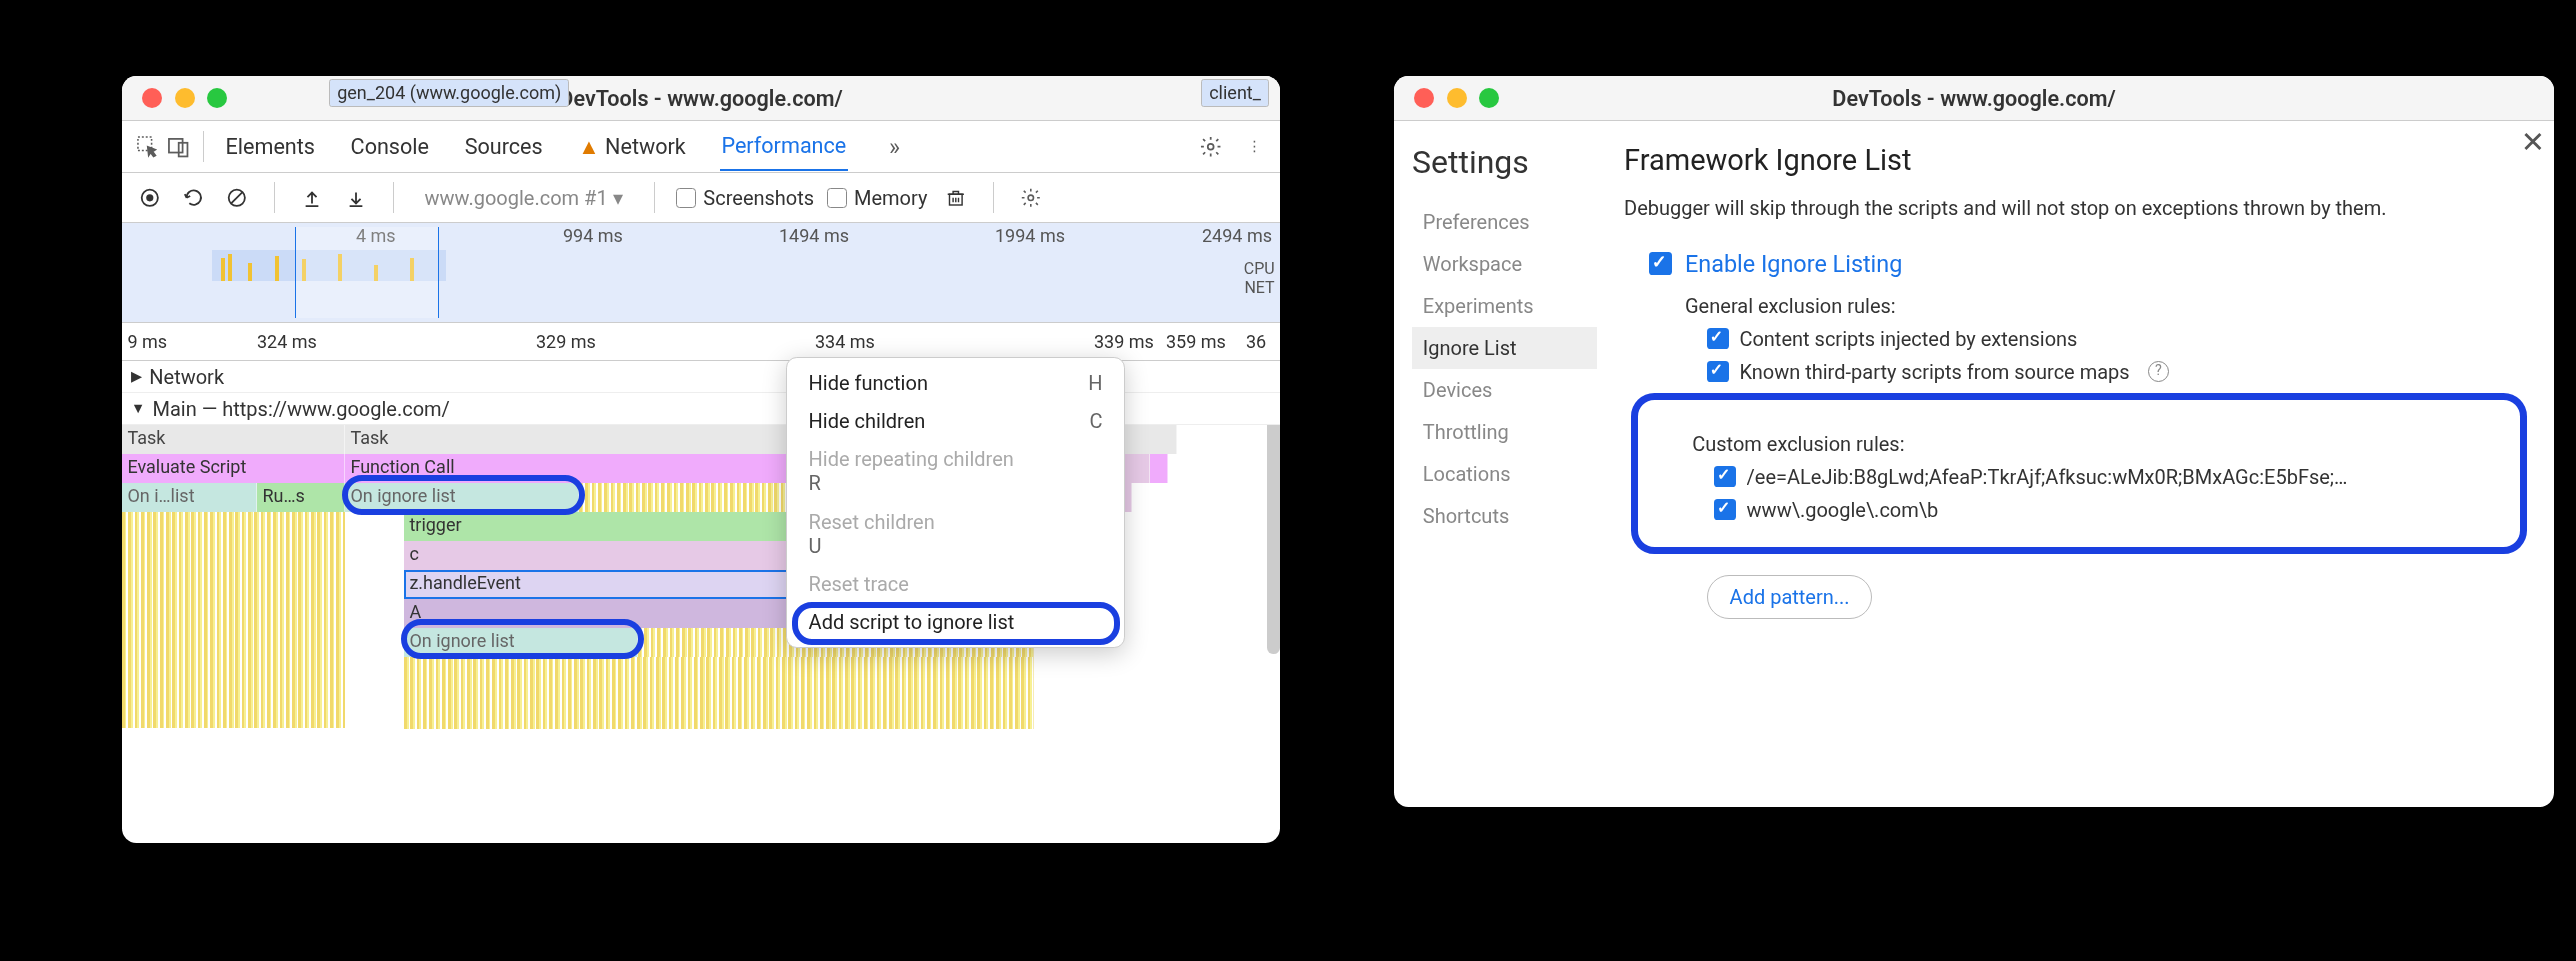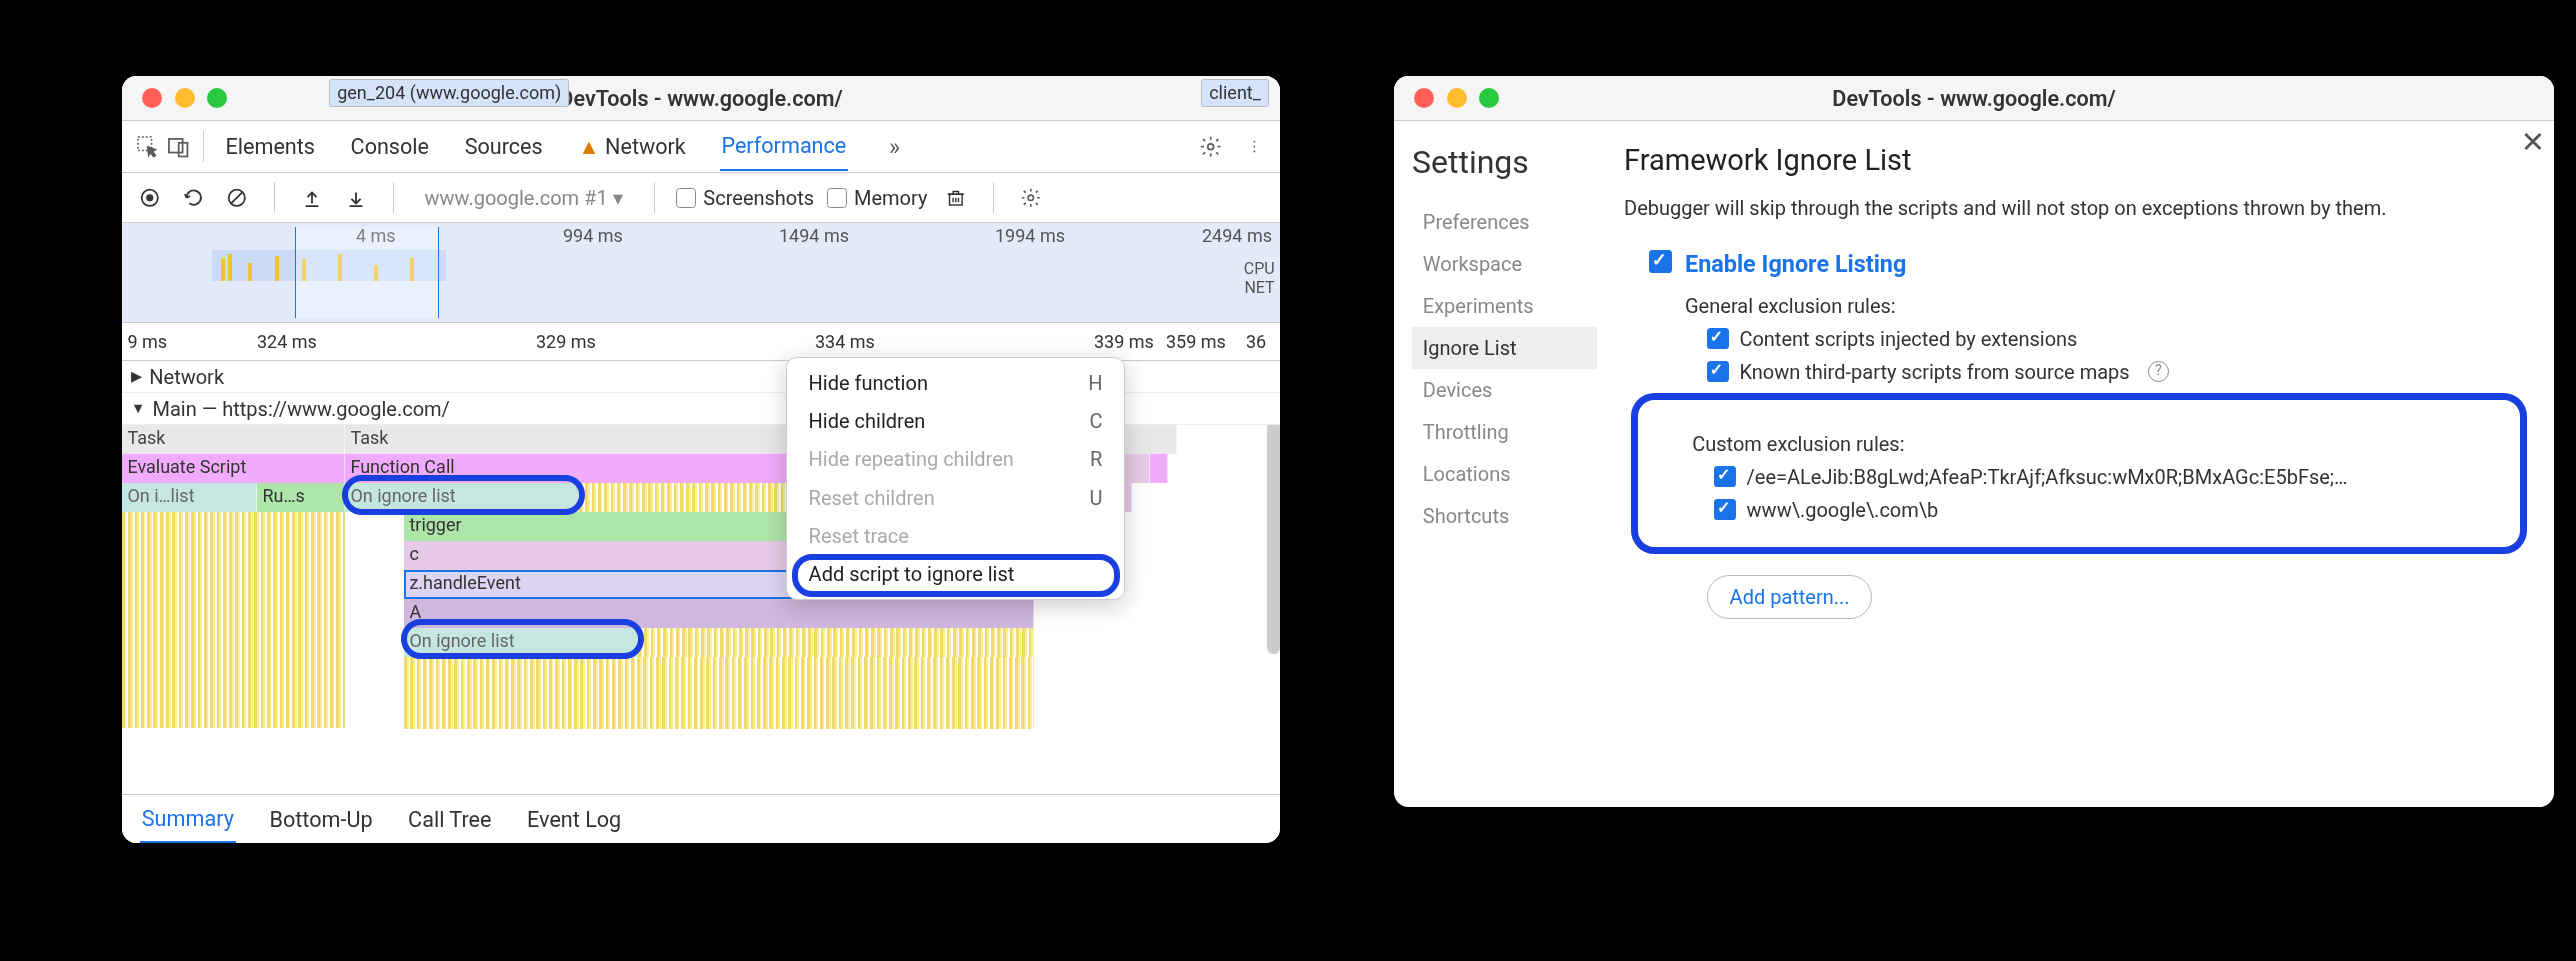--- a/index.html
+++ b/index.html
@@ -56,42 +56,42 @@
   .c-purple { background: #cfb7de; color: #333;}
   .c-stripes { background: repeating-linear-gradient(90deg, #f1d96b 0 2.7px, #f7f093 2.7px 4.5px, transparent 4.5px 6.3px);}
   .selected { outline: 2.7px solid #1a73e8; outline-offset: -2.7px; background: #ddd4f2 !important;}
 
   .annot { position: absolute; border: 6.3px solid #1a3fe0; border-radius: 20px; pointer-events: none; }
 
   .netbar { background: #d5e3fa; color: #333; font-size: 18px; padding: 2.7px 7.2px; border: 0.9px solid #bbb; border-radius: 2.7px; position: absolute; }
 
   .ctxmenu { position: absolute; background: #fff; border: 0.9px solid #ccc; border-radius: 10.8px; box-shadow: 0 5.4px 25px rgba(0,0,0,0.2); padding: 5.4px 0; width: 339px; }
   .ctxitem { display: flex; justify-content: space-between; padding: 7.2px 21.6px; font-size: 20px; color: #222; }
-  .ctxitem.disabled { color: #aaa; }
+  .ctxitem.disabled { color: #aaa; flex-direction: column; }
   .ctxitem .sc { color: #666; }
 
   .bottom-tabs { position: absolute; bottom: 0; left: 0; right: 0; height: 49px; border-top: 0.9px solid #ccc; display: flex; align-items: center; gap: 32px; padding: 0 18px; background: #fff;}
   .bottom-tab { font-size: 21.6px; color: #333; padding: 10.8px 1.8px; }
   .bottom-tab.active { color: #1a73e8; border-bottom: 2.7px solid #1a73e8; }
 
   
   .settings-body { display: flex; height: calc(100% - 45px); }
   .settings-side { width: 203px; padding: 21.6px 0 0 18px; }
   .settings-side h1 { font-size: 32px; font-weight: 400; color: #333; margin-bottom: 20px; }
   .navitem { font-size: 20px; color: #888; padding: 9px 10.8px; cursor: pointer; }
   .navitem.active { background: #eee; color: #333; border-radius: 0;}
   .settings-main { flex: 1; padding: 21.6px 27px 0 27px; position: relative;}
   .settings-main h2 { font-size: 29px; font-weight: 400; color: #222; margin-bottom: 16px;}
   .desc { font-size: 20px; color: #333; line-height: 1.5; margin-bottom: 27px;}
   .close-x { position: absolute; right: 9px; top: 3.6px; font-size: 29px; color: #555; cursor: pointer; }
   .section-label { font-size: 20px; color: #333; margin: 16px 0 9px 61px;}
   .chk2 { display: flex; align-items: center; gap: 10.8px; font-size: 20px; color: #333; margin: 9px 0 9px 83px;}
   .chk2 .cb { width: 21.6px; height: 21.6px; background: #1a73e8; border-radius: 3.6px; position: relative; flex-shrink: 0;}
   .chk2 .cb::after { content: "✓"; color: #fff; position: absolute; font-size: 16px; left: 2.7px; top: -0.9px; font-weight: bold;}
-  .chk-big { display: flex; align-items: flex-start; gap: 12.6px; font-size: 23.4px; color: #1a73e8; margin-bottom: 16px; font-weight: bold;}
+  .chk-big { display: flex; align-items: center; gap: 12.6px; font-size: 23.4px; color: #1a73e8; margin-bottom: 16px;}
   .chk-big .cb { width: 23.4px; height: 23.4px; background: #1a73e8; border-radius: 3.6px; position: relative;}
   .chk-big .cb::after { content: "✓"; color: #fff; position: absolute; font-size: 18px; left: 2.7px; top: -0.9px; font-weight: bold;}
   .help { display: inline-block; width: 21.6px; height: 21.6px; border: 1.8px solid #888; border-radius: 50%; text-align: center; font-size: 14.4px; color: #888; line-height: 18px; margin-left: 7.2px;}
   .addbtn { border: 1.4px solid #bbb; color: #1a73e8; background: #fff; border-radius: 27px; padding: 9px 21.6px; font-size: 20px; margin: 14.4px 0 0 83px; cursor: pointer;}
 
   .blue-box { border: 7.2px solid #1a3fe0; border-radius: 23.4px; padding: 16px 12.6px 16px 0; margin: 7.2px 0 7.2px 7.2px;}
 </style>
 </head>
 <body>
 
@@ -327,26 +327,20 @@
       </div>
     <div class="ctxitem disabled">
         <span>Reset trace</span>
       </div>
     <div class="ctxitem">
         <span>Add script to ignore list</span>
       </div>
     <div class="annot" style="left:5.4px;bottom:1.8px;width:328px;height:43px"></div>
   </div>
 
-  <div class="bottom-tabs">
-    <div class="bottom-tab active">Summary</div>
-    <div class="bottom-tab">Bottom-Up</div>
-    <div class="bottom-tab">Call Tree</div>
-    <div class="bottom-tab">Event Log</div>
-  </div>
 </div>
 
 <div class="window win-right">
   <div class="titlebar">
     <div class="traffic">
       <span class="tl-r"></span>
       <span class="tl-y"></span>
       <span class="tl-g"></span>
     </div>
     <div class="title">DevTools - www.google.com/</div>

